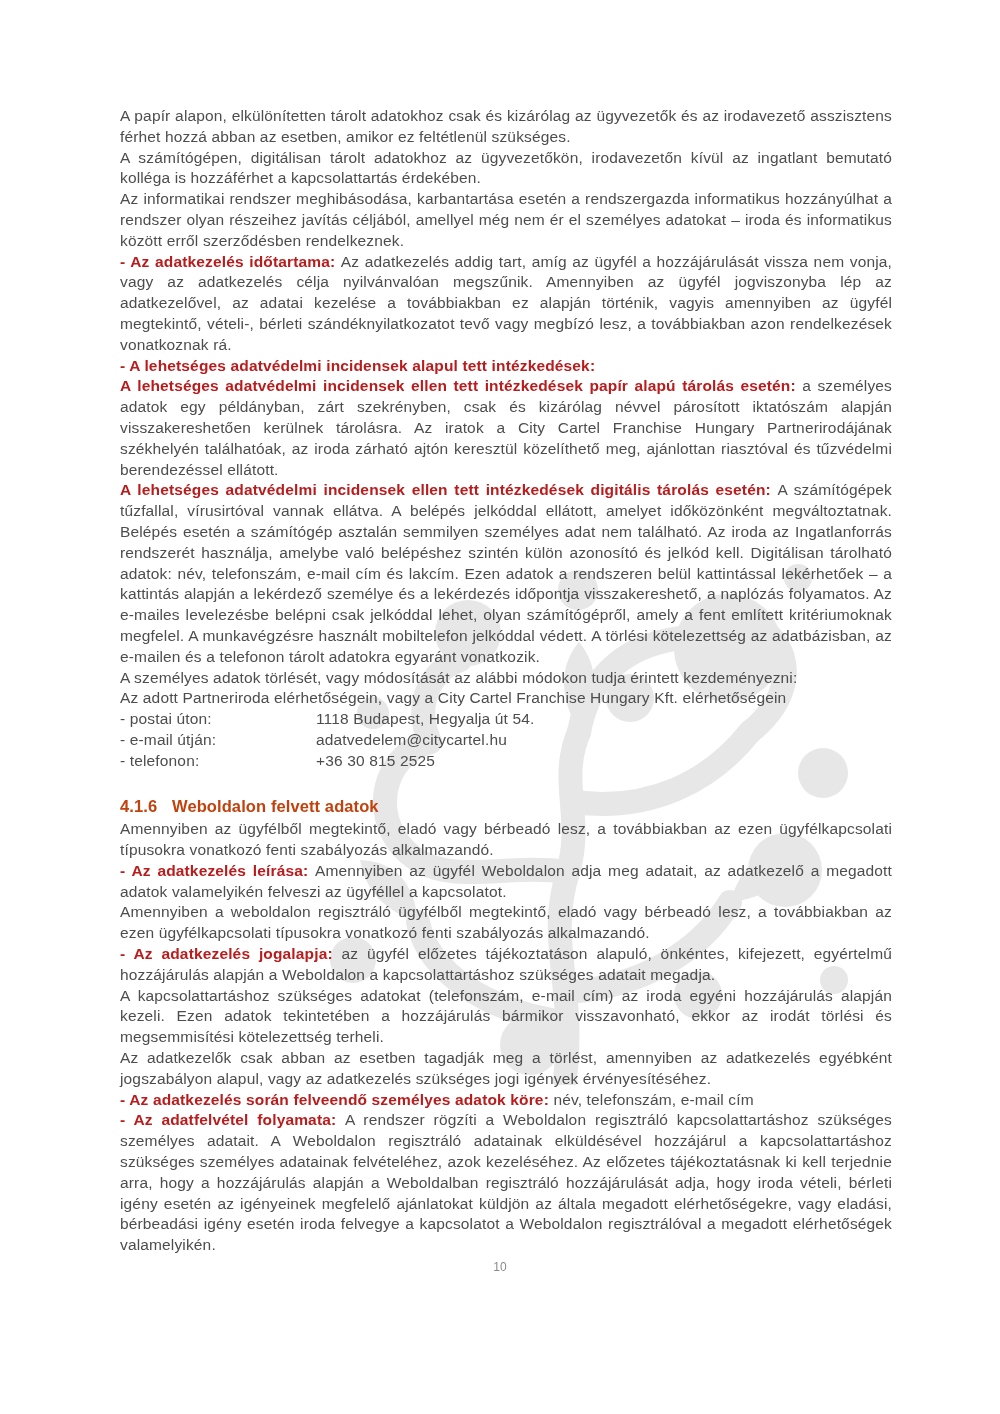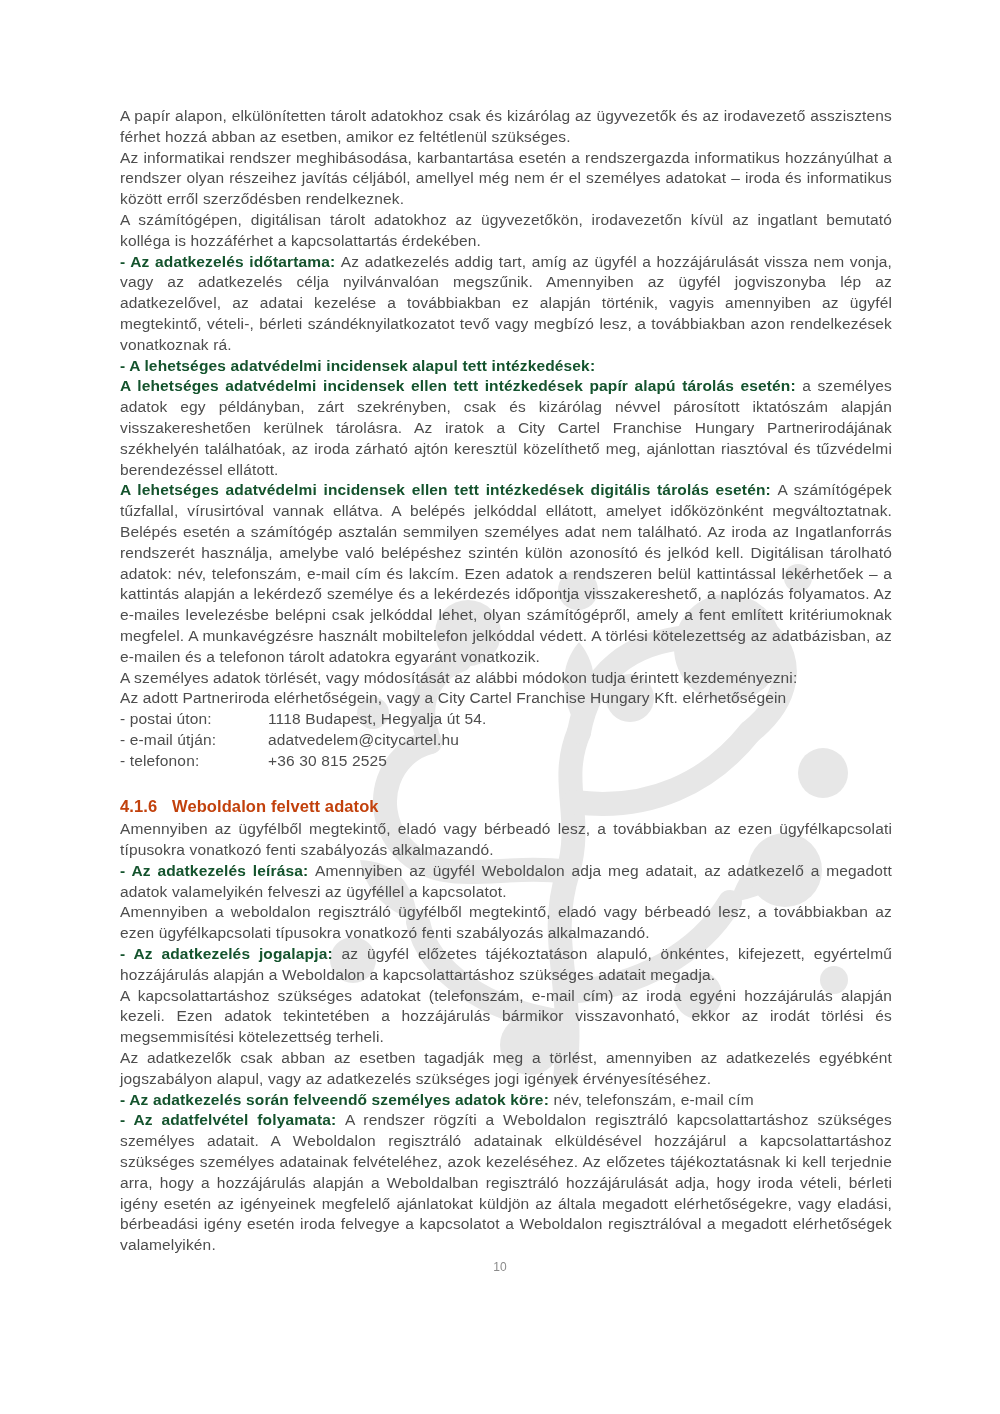--- a/index.html
+++ b/index.html
@@ -27,32 +27,32 @@
     top:106px;
     width:772px;
     z-index:1;
     color:#4d4d4d;
     font-size:15.5px;
     line-height:20.8px;
     letter-spacing:0.15px;
     text-align:justify;
   }
   .para { margin:0; }
-  .para b { color:#14532d; font-weight:700; }
+  .para b { color:#b91c1c; font-weight:700; }
   .heading {
     margin-top:24px;
     margin-bottom:3px;
     font-weight:700;
     font-size:16.5px;
     color:#c2410c;
     text-align:left;
     letter-spacing:0.1px;
   }
   .heading .hnum { display:inline-block; width:52px; }
-  .contact-row { display:flex; text-align:left; }
+  .contact-row { display:flex; text-align:left;gap:48px; }
   .contact-label { flex:0 0 148px; }
   .contact-value { flex:0 0 auto; }
   .footer-page {
     position:absolute;
     left:0; right:0;
     bottom:82px;
     text-align:center;
     font-size:12px;
     color:#8a8a8a;
     z-index:1;
@@ -88,22 +88,22 @@
       <circle cx="252" cy="505" r="30"></circle>
       <circle cx="75" cy="420" r="23"></circle>
       <circle cx="556" cy="440" r="14"></circle>
       <circle cx="352" cy="158" r="24"></circle>
       <circle cx="520" cy="38" r="14"></circle>
     </g>
   </svg>
 
   <div class="content">
       <p class="para"><span>A papír alapon, elkülönítetten tárolt adatokhoz csak és kizárólag az ügyvezetők és az irodavezető asszisztens férhet hozzá abban az esetben, amikor ez feltétlenül szükséges.</span></p>
+      <p class="para"><span>A számítógépen, digitálisan tárolt adatokhoz az ügyvezetőkön, irodavezetőn kívül az ingatlant bemutató kolléga is hozzáférhet a kapcsolattartás érdekében.</span></p>
       <p class="para"><span>Az informatikai rendszer meghibásodása, karbantartása esetén a rendszergazda informatikus hozzányúlhat a rendszer olyan részeihez javítás céljából, amellyel még nem ér el személyes adatokat – iroda és informatikus között erről szerződésben rendelkeznek.</span></p>
-      <p class="para"><span>A számítógépen, digitálisan tárolt adatokhoz az ügyvezetőkön, irodavezetőn kívül az ingatlant bemutató kolléga is hozzáférhet a kapcsolattartás érdekében.</span></p>
       <p class="para"><b>- Az adatkezelés időtartama: </b><span>Az adatkezelés addig tart, amíg az ügyfél a hozzájárulását vissza nem vonja, vagy az adatkezelés célja nyilvánvalóan megszűnik. Amennyiben az ügyfél jogviszonyba lép az adatkezelővel, az adatai kezelése a továbbiakban ez alapján történik, vagyis amennyiben az ügyfél megtekintő, vételi-, bérleti szándéknyilatkozatot tevő vagy megbízó lesz, a továbbiakban azon rendelkezések vonatkoznak rá.</span></p>
       <p class="para"><b>- A lehetséges adatvédelmi incidensek alapul tett intézkedések:</b></p>
       <p class="para"><b>A lehetséges adatvédelmi incidensek ellen tett intézkedések papír alapú tárolás esetén: </b><span>a személyes adatok egy példányban, zárt szekrényben, csak és kizárólag névvel párosított iktatószám alapján visszakereshetően kerülnek tárolásra. Az iratok a City Cartel Franchise Hungary Partnerirodájának székhelyén találhatóak, az iroda zárható ajtón keresztül közelíthető meg, ajánlottan riasztóval és tűzvédelmi berendezéssel ellátott.</span></p>
       <p class="para"><b>A lehetséges adatvédelmi incidensek ellen tett intézkedések digitális tárolás esetén: </b><span>A számítógépek tűzfallal, vírusirtóval vannak ellátva. A belépés jelkóddal ellátott, amelyet időközönként megváltoztatnak. Belépés esetén a számítógép asztalán semmilyen személyes adat nem található. Az iroda az Ingatlanforrás rendszerét használja, amelybe való belépéshez szintén külön azonosító és jelkód kell. Digitálisan tárolható adatok: név, telefonszám, e-mail cím és lakcím. Ezen adatok a rendszeren belül kattintással lekérhetőek – a kattintás alapján a lekérdező személye és a lekérdezés időpontja visszakereshető, a naplózás folyamatos. Az e-mailes levelezésbe belépni csak jelkóddal lehet, olyan számítógépről, amely a fent említett kritériumoknak megfelel. A munkavégzésre használt mobiltelefon jelkóddal védett. A törlési kötelezettség az adatbázisban, az e-mailen és a telefonon tárolt adatokra egyaránt vonatkozik.</span></p>
       <p class="para"><span>A személyes adatok törlését, vagy módosítását az alábbi módokon tudja érintett kezdeményezni:</span></p>
       <p class="para"><span>Az adott Partneriroda elérhetőségein, vagy a City Cartel Franchise Hungary Kft. elérhetőségein</span></p>
       <div class="contact-row">
         <span class="contact-label">- postai úton:</span>
         <span class="contact-value">1118 Budapest, Hegyalja út 54.</span>
       </div>

